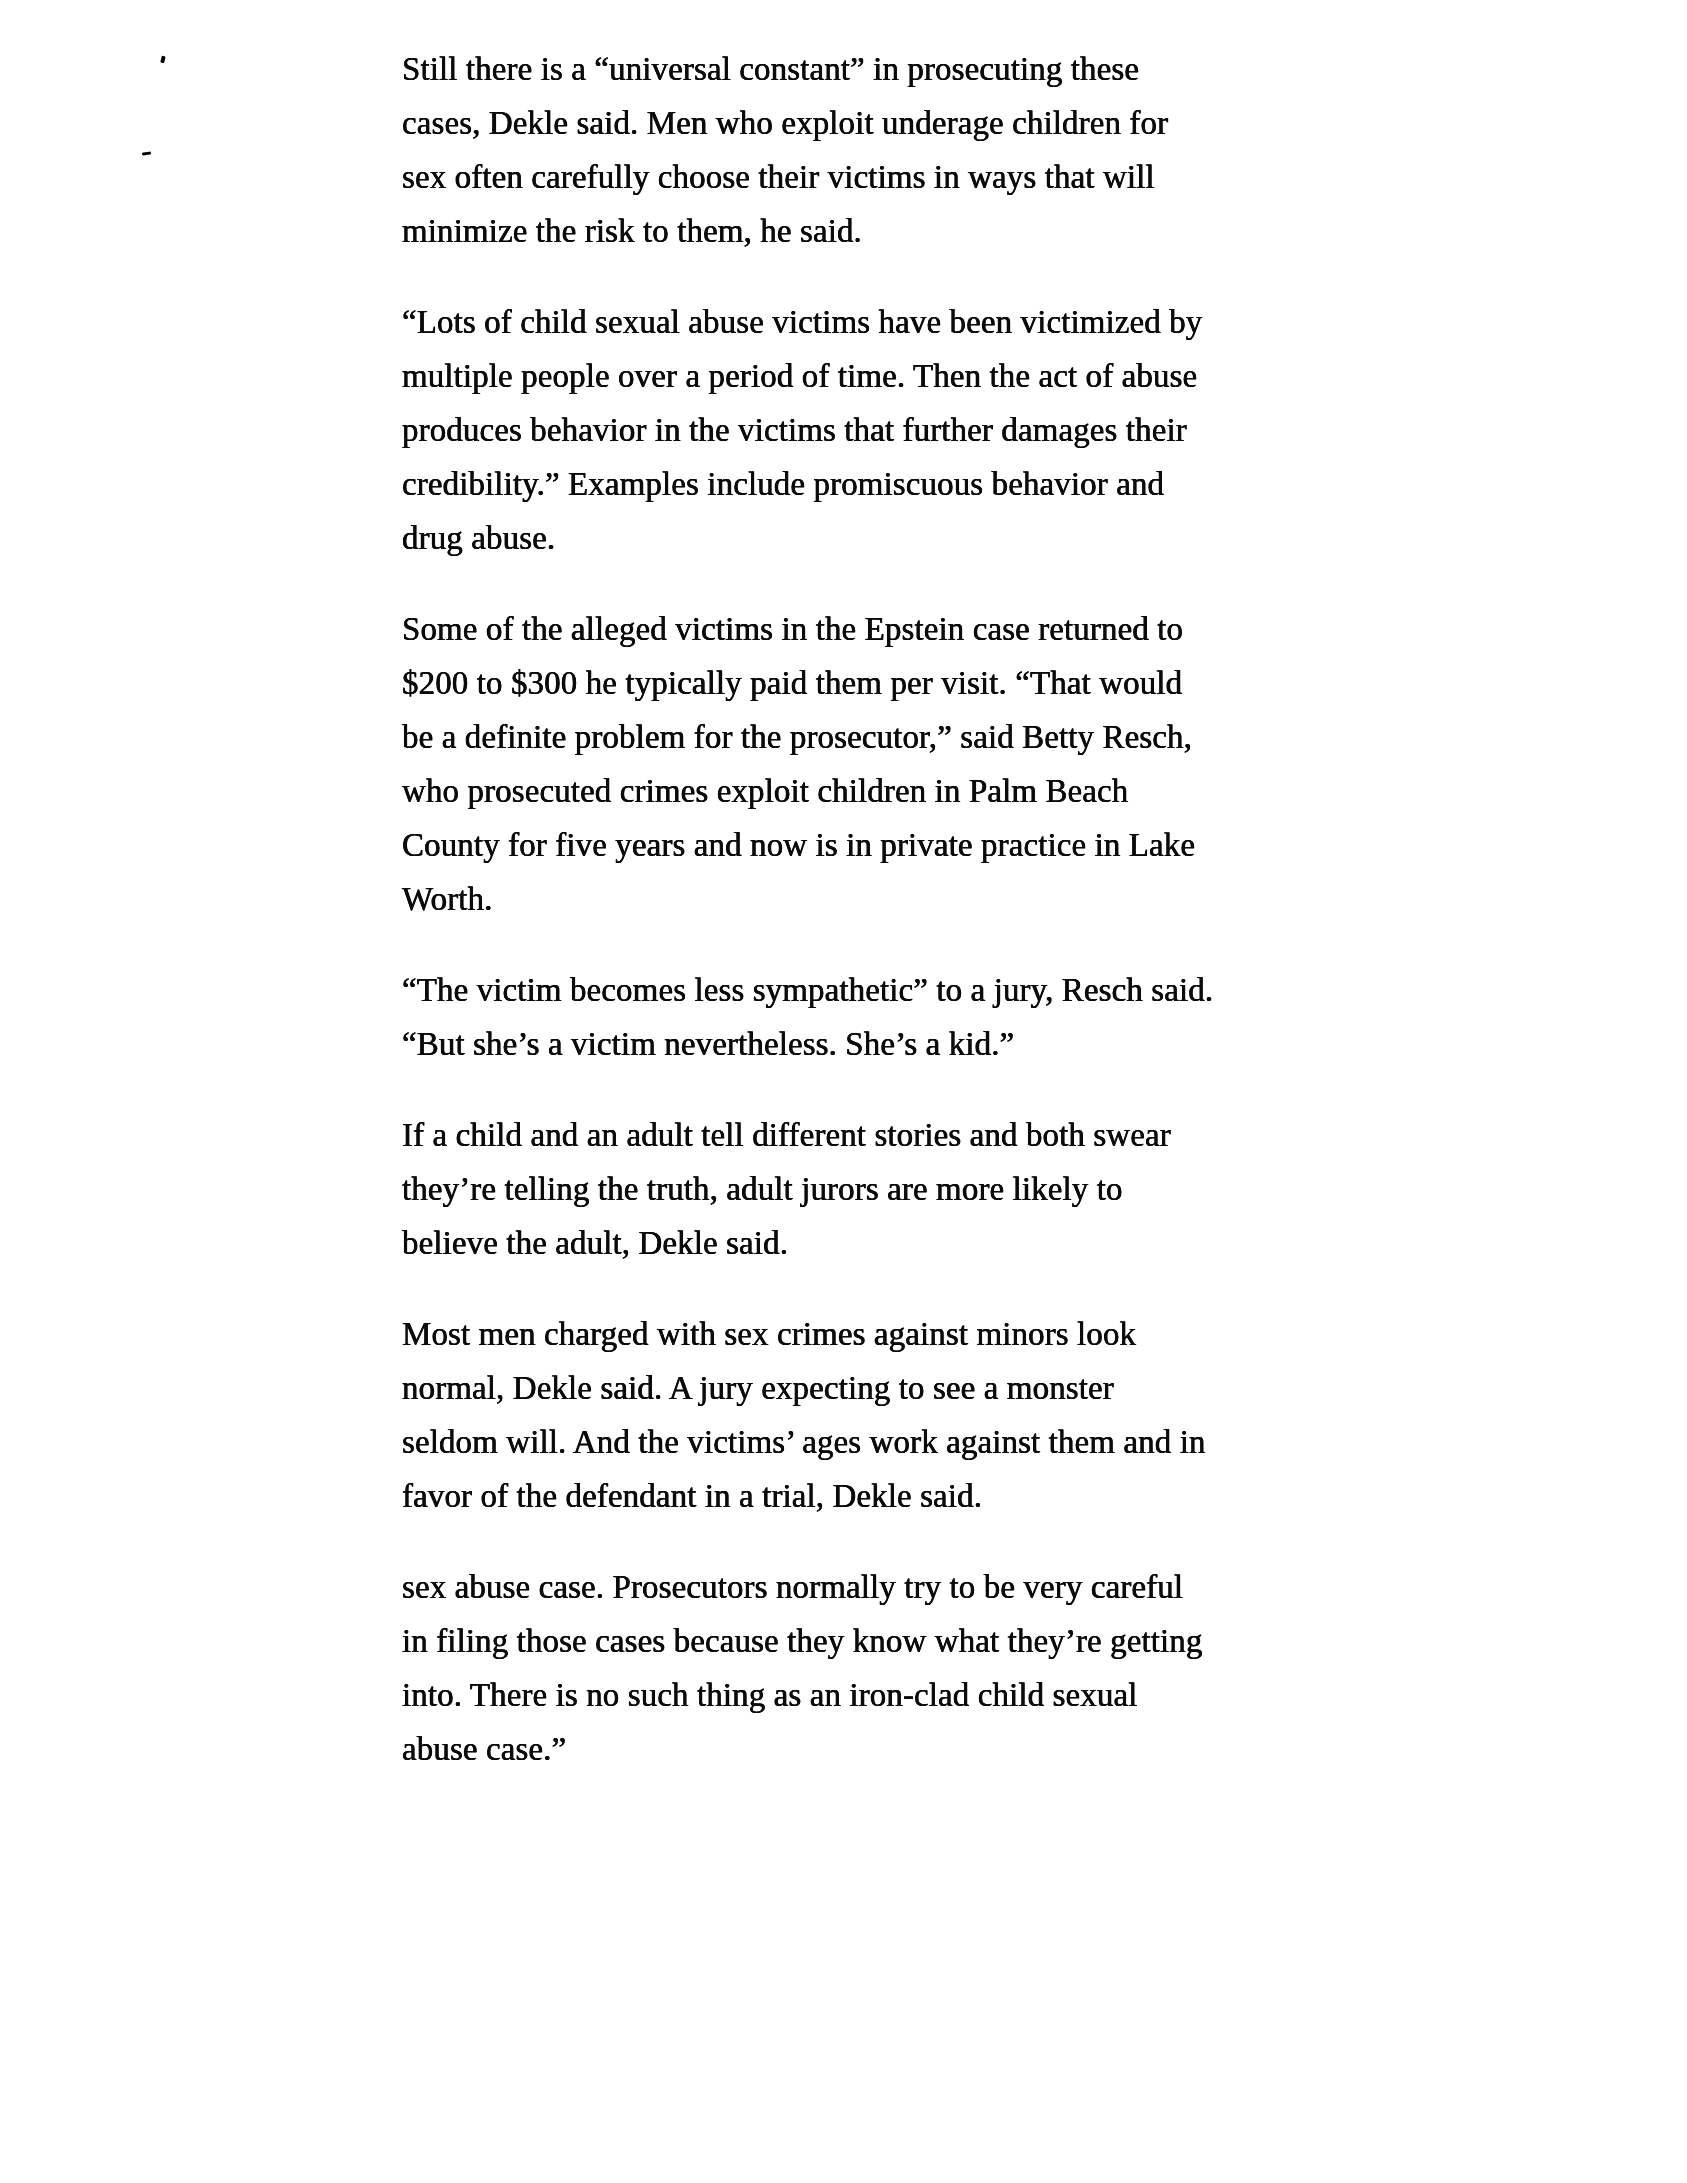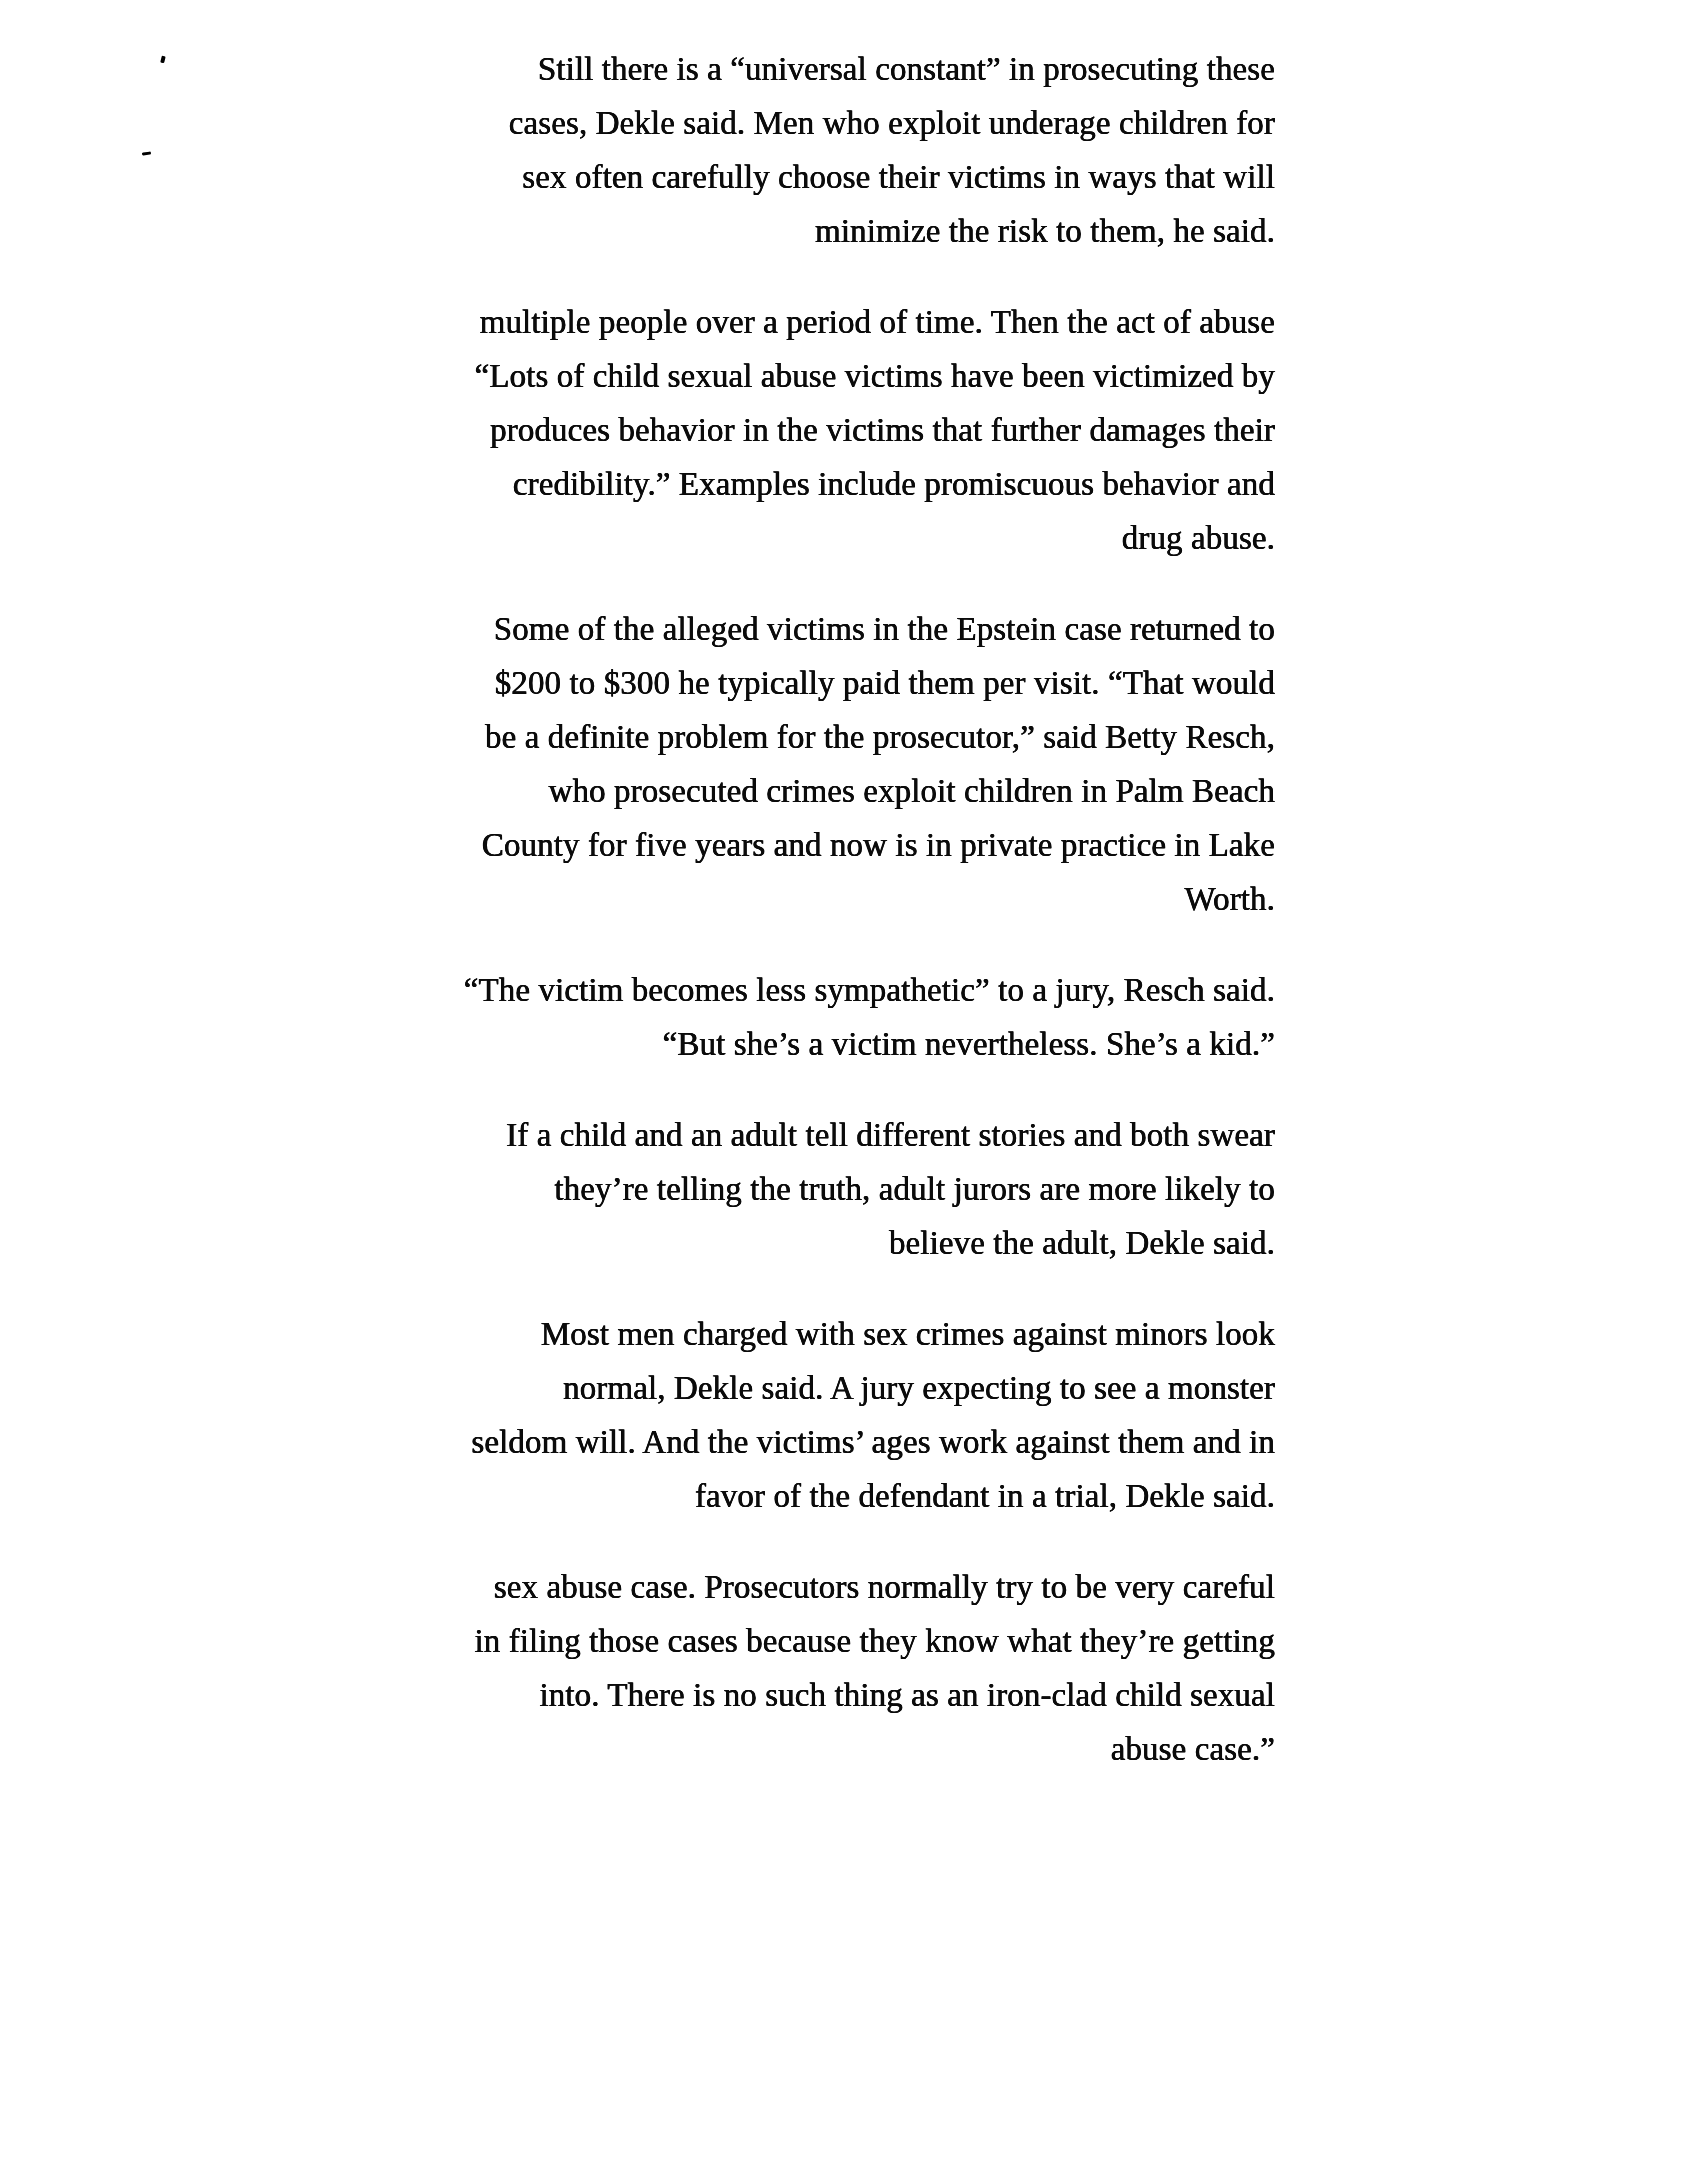--- a/index.html
+++ b/index.html
@@ -25,21 +25,20 @@
   }
   .text-column {
     position: absolute;
     left: 402px;
     top: 42px;
     width: 873px;
   }
   .para {
     margin: 0 0 37px 0;
     padding: 0;
-    text-align: right;
   }
   .para:last-child {
     margin-bottom: 0;
   }
   .line {
     display: block;
     white-space: pre;
     font-size: 33px;
     line-height: 54px;
     letter-spacing: 0.1px;
@@ -77,22 +76,22 @@
   <span class="mark mark-dash"></span>
 
   <div class="text-column">
     <p class="para">
         <span class="line">Still there is a “universal constant” in prosecuting these</span>
         <span class="line">cases, Dekle said. Men who exploit underage children for</span>
         <span class="line">sex often carefully choose their victims in ways that will</span>
         <span class="line">minimize the risk to them, he said.</span>
       </p>
     <p class="para">
+        <span class="line">“Lots of child sexual abuse victims have been victimized by</span>
         <span class="line">multiple people over a period of time. Then the act of abuse</span>
-        <span class="line">“Lots of child sexual abuse victims have been victimized by</span>
         <span class="line">produces behavior in the victims that further damages their</span>
         <span class="line">credibility.” Examples include promiscuous behavior and</span>
         <span class="line">drug abuse.</span>
       </p>
     <p class="para">
         <span class="line">Some of the alleged victims in the Epstein case returned to</span>
         <span class="line">$200 to $300 he typically paid them per visit. “That would</span>
         <span class="line">be a definite problem for the prosecutor,” said Betty Resch,</span>
         <span class="line">who prosecuted crimes exploit children in Palm Beach</span>
         <span class="line">County for five years and now is in private practice in Lake</span>

